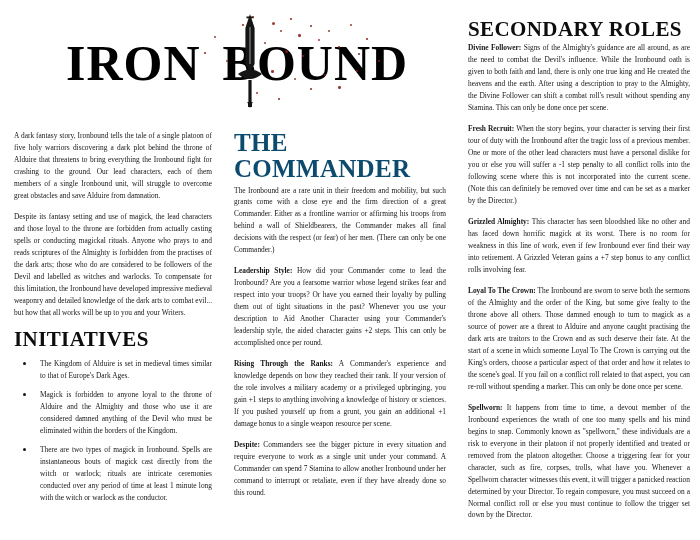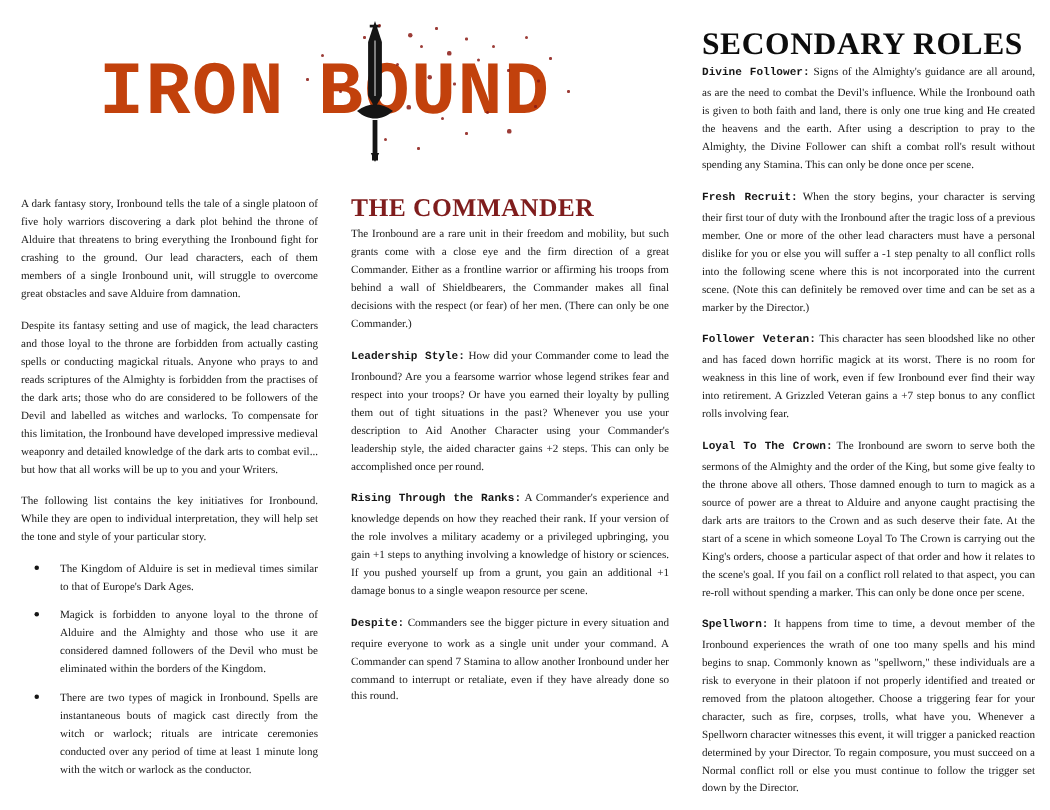--- a/index.html
+++ b/index.html
@@ -55,26 +55,26 @@
     position: absolute;
     left: 66px;
     top: 4px;
     width: 380px;
     height: 100px;
   }
   .logo-text {
     position: absolute;
     left: 0;
     top: 30px;
-    font-family: Liberation Mono, monospace;
+    font-family: Liberation Serif, serif;
     font-weight: bold;
     font-size: 50px;
     letter-spacing: 1px;
     line-height: 1;
-    color: #c2410c;
+    color: #000000;
     white-space: nowrap;
   }
   .logo-text .gap { display: inline-block; width: 22px; }
 
   .sword {
     position: absolute;
     left: 170px;
     top: 6px;
     width: 28px;
     height: 94px;
@@ -94,38 +94,37 @@
     font-weight: bold;
     font-size: 21px;
     letter-spacing: .4px;
     margin: 0 0 2px 0;
     line-height: 1.05;
     color: #0d0d0d;
   }
   h2.section-title {
     font-family: "Liberation Serif", "DejaVu Serif", serif;
     font-weight: bold;
-    font-size: 17px;
+    font-size: 25px;
     letter-spacing: .3px;
     margin: 0 0 2px 0;
     line-height: 1.05;
-    color: #7f1d1d;
+    color: #0c4a6e;
   }
 
   p.body {
     font-size: 7.4px;
     line-height: 1.62;
     margin: 0 0 9px 0;
     text-align: justify;
     color: #161616;
   }
 
   .lead-in {
     font-weight: bold;
-    font-family: Liberation Mono, monospace;
   }
 
   ul.initiatives {
     list-style: none;
     margin: 8px 0 0 0;
     padding: 0;
   }
   ul.initiatives li {
     position: relative;
     font-size: 7.4px;
@@ -152,46 +151,46 @@
 
 <div class="page">
 
   <div class="columns">
 
     <div class="col col-1">
       <div class="col-1-top-offset"></div>
       <p class="body">A dark fantasy story, Ironbound tells the tale of a single platoon of five holy warriors discovering a dark plot behind the throne of Alduire that threatens to bring everything the Ironbound fight for crashing to the ground. Our lead characters, each of them members of a single Ironbound unit, will struggle to overcome great obstacles and save Alduire from damnation.</p>
       <p class="body">Despite its fantasy setting and use of magick, the lead characters and those loyal to the throne are forbidden from actually casting spells or conducting magickal rituals. Anyone who prays to and reads scriptures of the Almighty is forbidden from the practises of the dark arts; those who do are considered to be followers of the Devil and labelled as witches and warlocks. To compensate for this limitation, the Ironbound have developed impressive medieval weaponry and detailed knowledge of the dark arts to combat evil... but how that all works will be up to you and your Writers.</p>
 
-      <p class="body">The following list contains the key initiatives for Ironbound. While they are open to individual interpretation, they will help set the tone and style of your particular story.</p>
+      <h1 class="section-title">INITIATIVES</h1>
 
       <ul class="initiatives">
         <li><span class="bullet"></span><span>The Kingdom of Alduire is set in medieval times similar to that of Europe's Dark Ages.</span></li>
-        <li><span class="bullet"></span><span>Magick is forbidden to anyone loyal to the throne of Alduire and the Almighty and those who use it are considered damned followers of the Devil who must be eliminated within the borders of the Kingdom.</span></li>
+        <li><span class="bullet"></span><span>Magick is forbidden to anyone loyal to the throne of Alduire and the Almighty and those who use it are considered damned anything of the Devil who must be eliminated within the borders of the Kingdom.</span></li>
         <li><span class="bullet"></span></li>
         <li><span>There are two types of magick in Ironbound. Spells are instantaneous bouts of magick cast directly from the witch or warlock; rituals are intricate ceremonies conducted over any period of time at least 1 minute long with the witch or warlock as the conductor.</span></li>
       </ul>
     </div>
 
     <div class="col col-2">
       <div class="col-1-top-offset"></div>
       <h2 class="section-title">THE COMMANDER</h2>
       <p class="body">The Ironbound are a rare unit in their freedom and mobility, but such grants come with a close eye and the firm direction of a great Commander. Either as a frontline warrior or affirming his troops from behind a wall of Shieldbearers, the Commander makes all final decisions with the respect (or fear) of her men. (There can only be one Commander.)</p>
 
       <p class="body"><span class="lead-in">Leadership Style:</span><span> How did your Commander come to lead the Ironbound? Are you a fearsome warrior whose legend strikes fear and respect into your troops? Or have you earned their loyalty by pulling them out of tight situations in the past? Whenever you use your description to Aid Another Character using your Commander's leadership style, the aided character gains +2 steps. This can only be accomplished once per round.</span></p>
       <p class="body"><span class="lead-in">Rising Through the Ranks:</span><span> A Commander's experience and knowledge depends on how they reached their rank. If your version of the role involves a military academy or a privileged upbringing, you gain +1 steps to anything involving a knowledge of history or sciences. If you pushed yourself up from a grunt, you gain an additional +1 damage bonus to a single weapon resource per scene.</span></p>
       <p class="body"><span class="lead-in">Despite:</span><span> Commanders see the bigger picture in every situation and require everyone to work as a single unit under your command. A Commander can spend 7 Stamina to allow another Ironbound under her command to interrupt or retaliate, even if they have already done so this round.</span></p>
     </div>
 
     <div class="col col-3">
       <h1 class="section-title">SECONDARY ROLES</h1>
 
       <p class="body"><span class="lead-in">Divine Follower:</span><span> Signs of the Almighty's guidance are all around, as are the need to combat the Devil's influence. While the Ironbound oath is given to both faith and land, there is only one true king and He created the heavens and the earth. After using a description to pray to the Almighty, the Divine Follower can shift a combat roll's result without spending any Stamina. This can only be done once per scene.</span></p>
       <p class="body"><span class="lead-in">Fresh Recruit:</span><span> When the story begins, your character is serving their first tour of duty with the Ironbound after the tragic loss of a previous member. One or more of the other lead characters must have a personal dislike for you or else you will suffer a -1 step penalty to all conflict rolls into the following scene where this is not incorporated into the current scene. (Note this can definitely be removed over time and can be set as a marker by the Director.)</span></p>
-      <p class="body"><span class="lead-in">Follower Veteran:</span><span> This character has seen bloodshed like no other and has faced down horrific magick at its worst. There is no room for weakness in this line of work, even if few Ironbound ever find their way into retirement. A Grizzled Veteran gains a +7 step bonus to any conflict rolls involving fear.</span></p>
+      <p class="body"><span class="lead-in">Grizzled Almighty:</span><span> This character has seen bloodshed like no other and has faced down horrific magick at its worst. There is no room for weakness in this line of work, even if few Ironbound ever find their way into retirement. A Grizzled Veteran gains a +7 step bonus to any conflict rolls involving fear.</span></p>
       <p class="body"><span class="lead-in">Loyal To The Crown:</span><span> The Ironbound are sworn to serve both the sermons of the Almighty and the order of the King, but some give fealty to the throne above all others. Those damned enough to turn to magick as a source of power are a threat to Alduire and anyone caught practising the dark arts are traitors to the Crown and as such deserve their fate. At the start of a scene in which someone Loyal To The Crown is carrying out the King's orders, choose a particular aspect of that order and how it relates to the scene's goal. If you fail on a conflict roll related to that aspect, you can re-roll without spending a marker. This can only be done once per scene.</span></p>
       <p class="body"><span class="lead-in">Spellworn:</span><span> It happens from time to time, a devout member of the Ironbound experiences the wrath of one too many spells and his mind begins to snap. Commonly known as "spellworn," these individuals are a risk to everyone in their platoon if not properly identified and treated or removed from the platoon altogether. Choose a triggering fear for your character, such as fire, corpses, trolls, what have you. Whenever a Spellworn character witnesses this event, it will trigger a panicked reaction determined by your Director. To regain composure, you must succeed on a Normal conflict roll or else you must continue to follow the trigger set down by the Director.</span></p>
     </div>
 
   </div>
 
   <div class="masthead" style="position:absolute;left:0;top:0;width:470px;">
     <div class="logo-wrap">
 
       <div class="logo-text">

